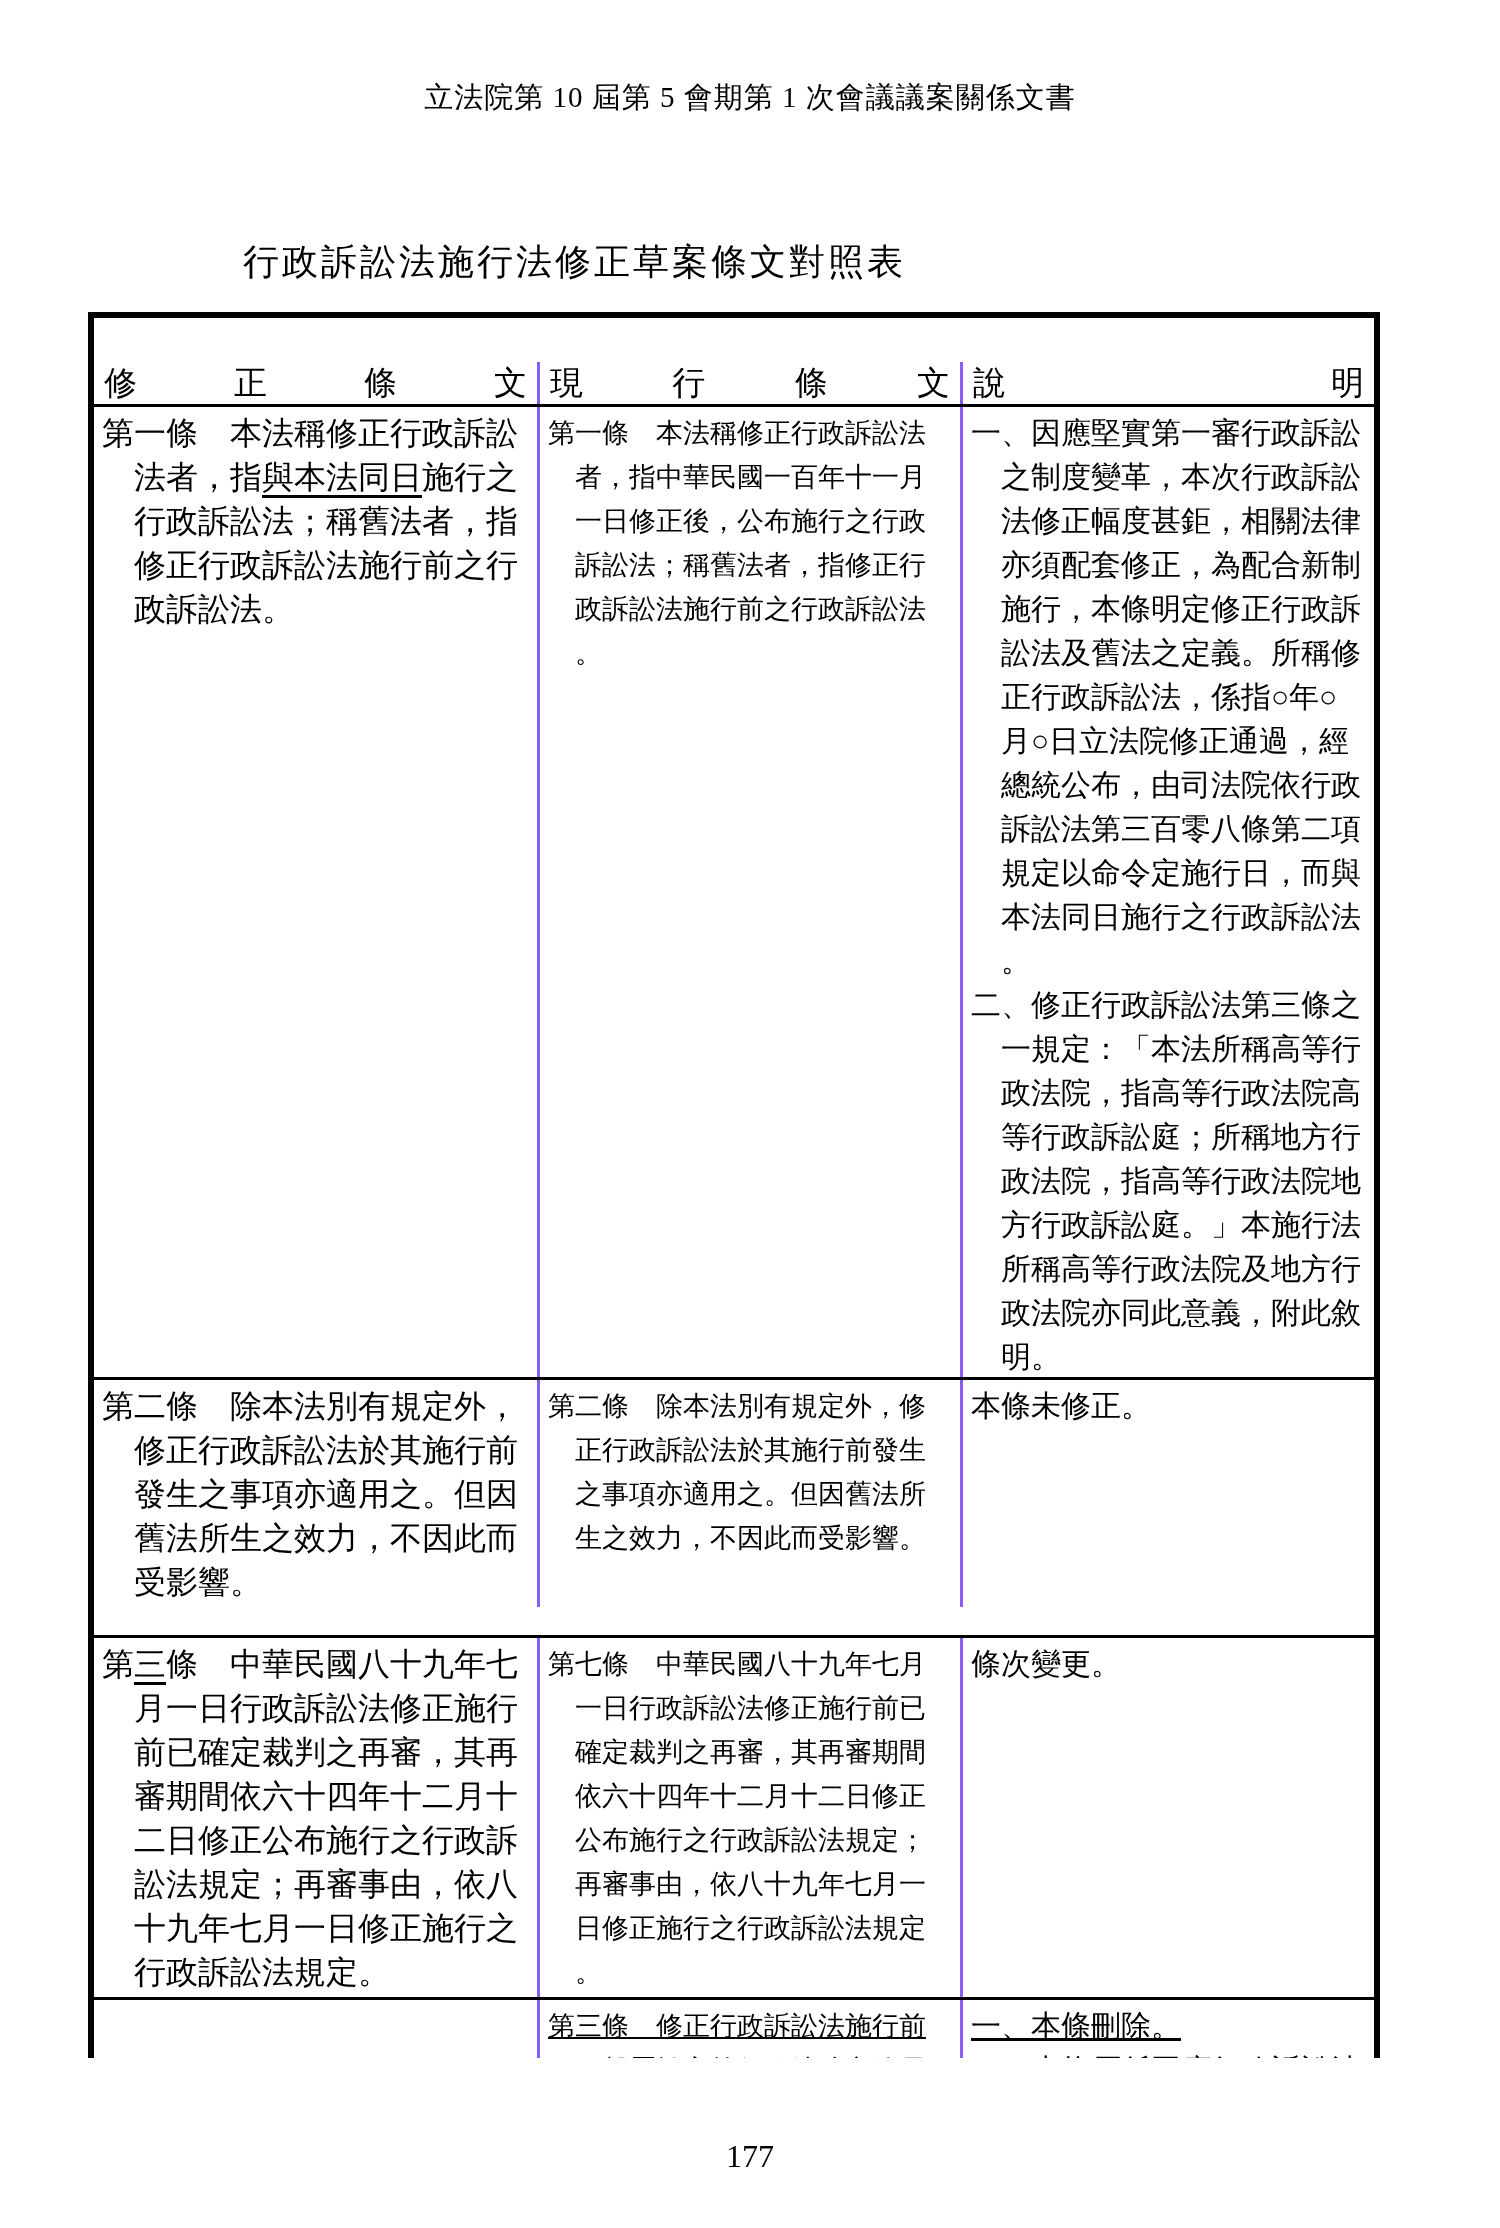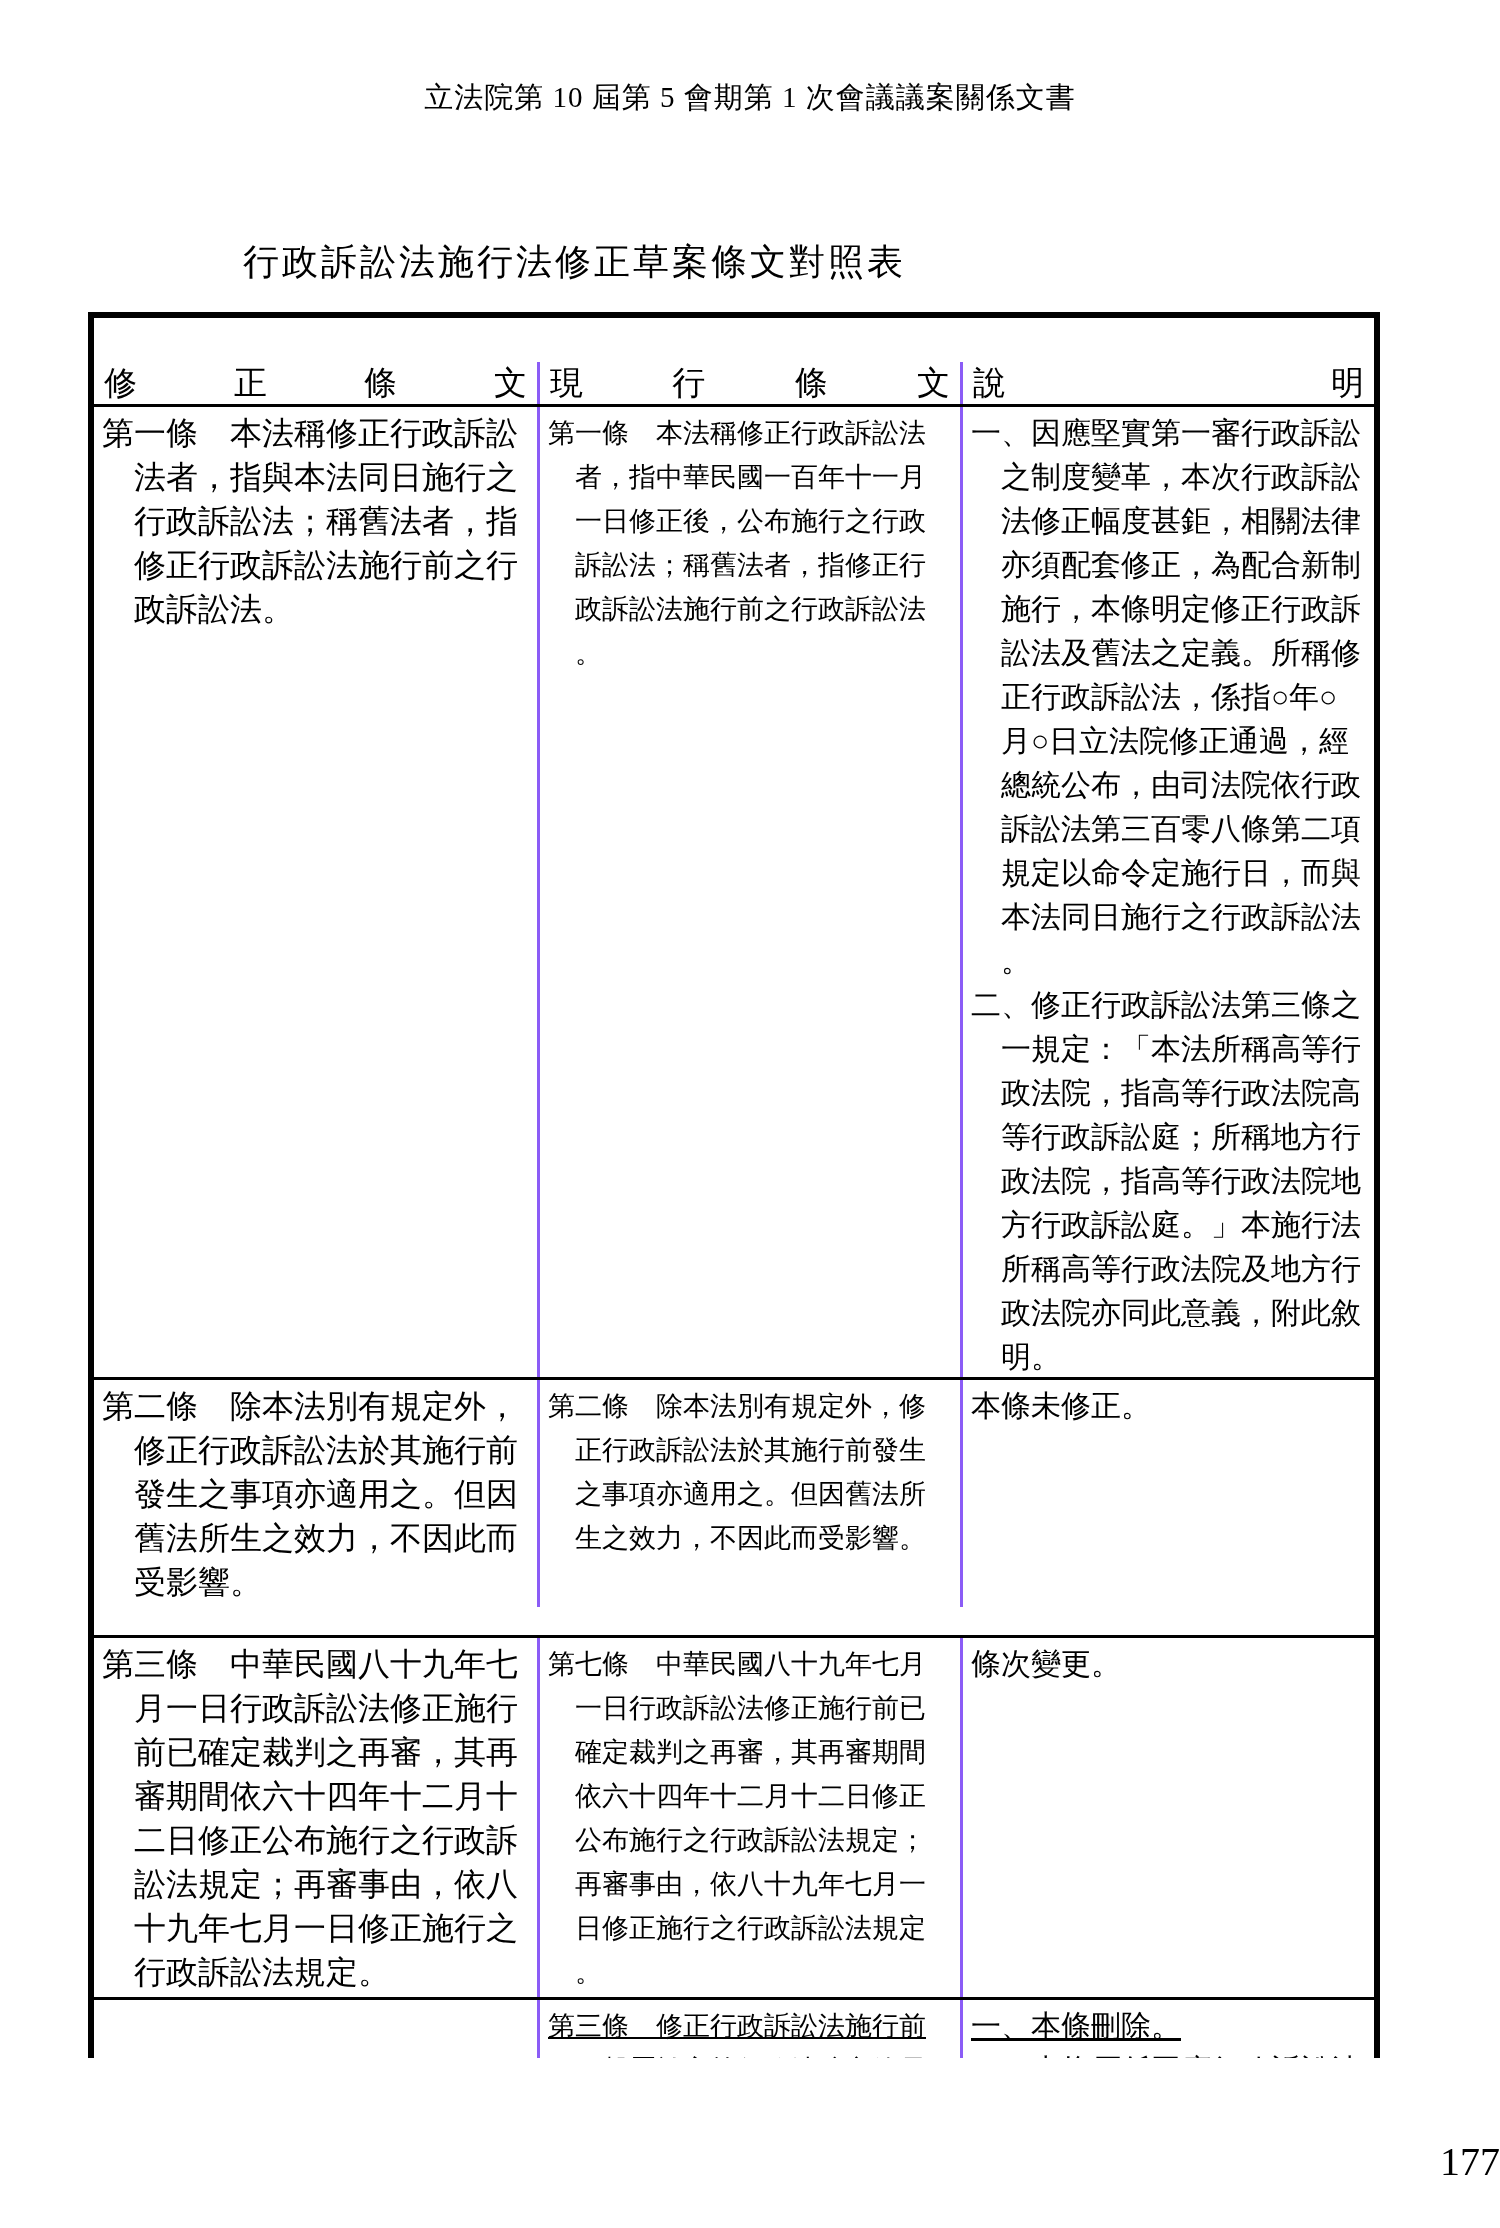--- a/index.html
+++ b/index.html
@@ -78,31 +78,32 @@
 
   .cell p {
     margin: 0;
     padding-left: 1em;
     text-indent: -1em;
     word-break: break-all;
     line-break: anywhere;
   }
 
   .u {
+    text-decoration: underline;
     text-decoration-thickness: 3px;
     text-underline-offset: 7px;
   }
 
   .page-number {
     position: absolute;
     top: 2138px;
     left: 0;
     width: 100%;
-    text-align: right;
-    font-size: 40px;
+    text-align: center;
+    font-size: 32px;
   }
 </style>
 </head>
 <body>
 
 <div class="header-line">立法院第 10 屆第 5 會期第 1 次會議議案關係文書</div>
 
 <div class="doc-title">行政訴訟法施行法修正草案條文對照表</div>
 
 <div class="cmp-table">

